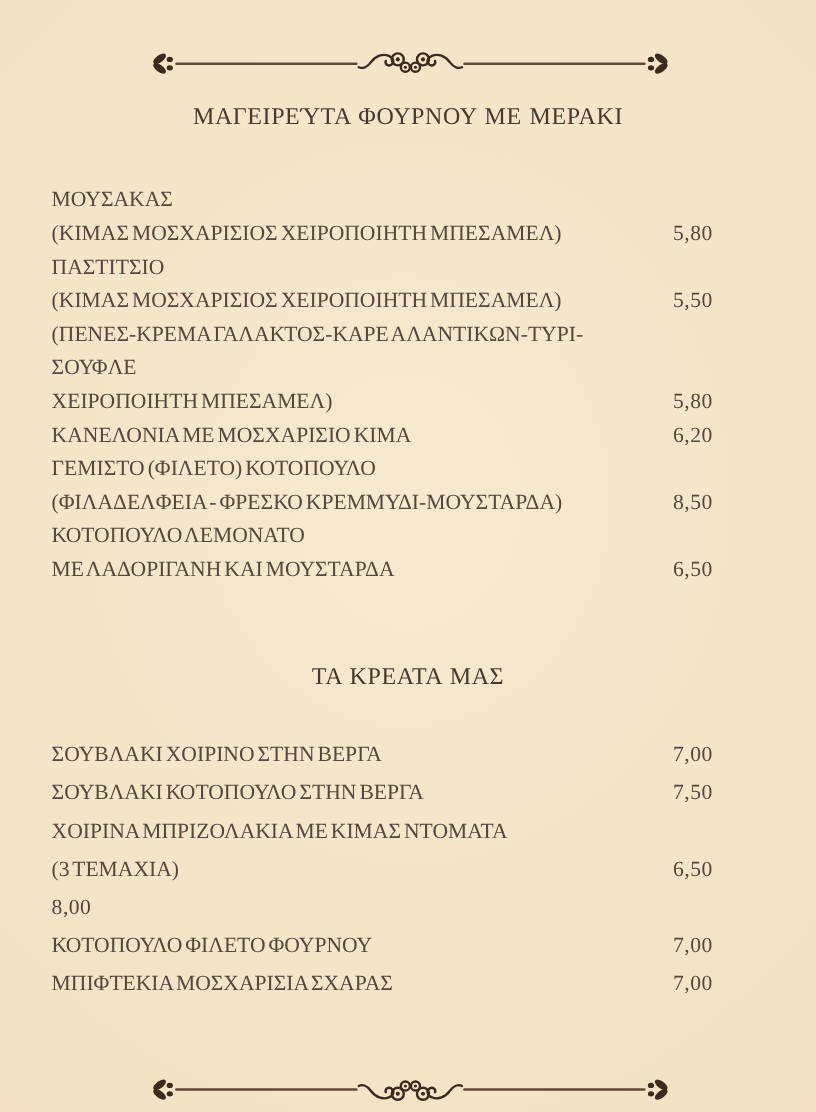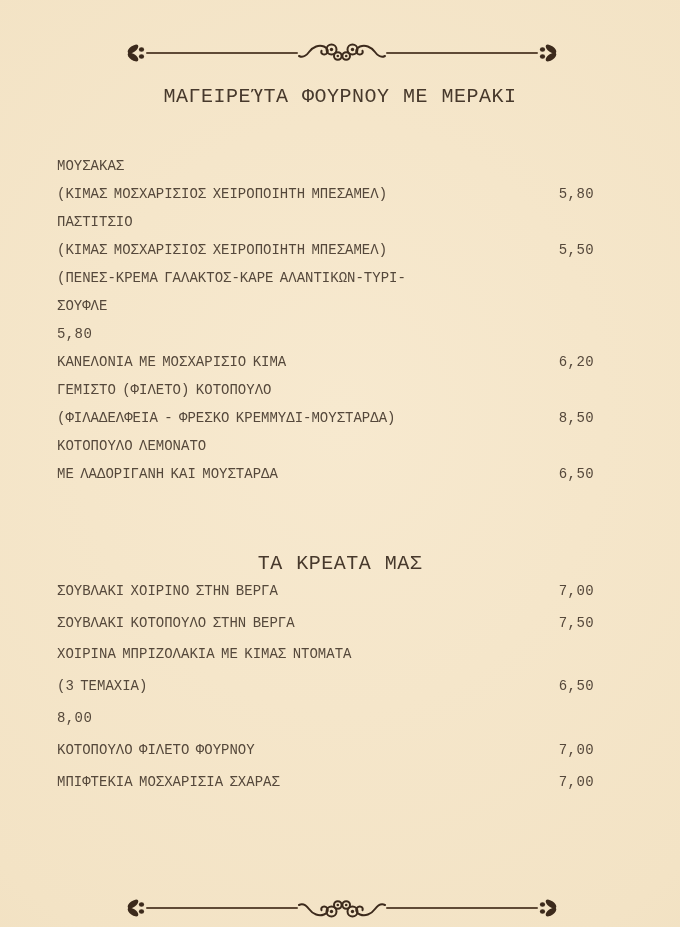--- a/index.html
+++ b/index.html
@@ -17,32 +17,32 @@
     font-family:"Liberation Serif","DejaVu Serif",serif;
     color:var(--ink-color,#55483b);
   }
   .divider{position:absolute;left:126px;width:432px;height:26px;}
   .divider.top{top:40px;}
   .divider.bottom{top:895px;transform:scaleY(-1);}
   .orn-f{fill:var(--ornament-color,#3c2a1c);}
   .orn-s{stroke:var(--ornament-color,#3c2a1c);fill:none;stroke-width:2;stroke-linecap:round;}
   .line-f{fill:var(--line-color,#5f4a36);}
   .menu{position:absolute;top:0;left:0;width:680px;}
-  .menu-section{display:flow-root;font-family:Liberation Mono, monospace;}
+  .menu-section{display:flow-root;}
   .section-title{
     margin:0;text-align:center;font-weight:normal;
     font-size:20px;letter-spacing:.5px;line-height:22px;
     color:var(--title-color,#47392c);word-spacing:1px;
   }
   .sec-0 .section-title{margin-top:86px;margin-bottom:44px;}
-  .sec-1 .section-title{margin-top:65px;}
+  .sec-1 .section-title{margin-top:65px;margin-bottom:38px;}
   .row{
     display:flex;justify-content:space-between;align-items:center;
-    padding-left:57px;padding-right:86px;
-    font-size:14px;letter-spacing:0;word-spacing:-2px;white-space:nowrap;
+    padding-left:43px;padding-right:86px;
+    font-size:18px;letter-spacing:0;word-spacing:-2px;white-space:nowrap;
   }
   .sec-0 .row{height:28px;}
   .sec-1 .row{height:31.8px;gap:45px;}
   .row .price{word-spacing:0;letter-spacing:.4px;}
 </style>
 </head>
 <body>
 
 <svg width="0" height="0" style="position:absolute" aria-hidden="true">
   <defs>
@@ -94,20 +94,21 @@
         </div>
         <div class="row">
           <span class="txt">(ΠΕΝΕΣ-ΚΡΕΜΑ ΓΑΛΑΚΤΟΣ-ΚΑΡΕ ΑΛΑΝΤΙΚΩΝ-ΤΥΡΙ-</span>
           <span class="price"></span>
         </div>
         <div class="row">
           <span class="txt">ΣΟΥΦΛΕ</span>
           <span class="price"></span>
         </div>
         <div class="row">
+          <span class="txt">ΧΕΙΡΟΠΟΙΗΤΗ ΜΠΕΣΑΜΕΛ)</span>
           <span class="price">5,80</span>
         </div>
         <div class="row">
           <span class="txt">ΚΑΝΕΛΟΝΙΑ ΜΕ ΜΟΣΧΑΡΙΣΙΟ ΚΙΜΑ</span>
           <span class="price">6,20</span>
         </div>
         <div class="row">
           <span class="txt">ΓΕΜΙΣΤΟ (ΦΙΛΕΤΟ) ΚΟΤΟΠΟΥΛΟ</span>
           <span class="price"></span>
         </div>

